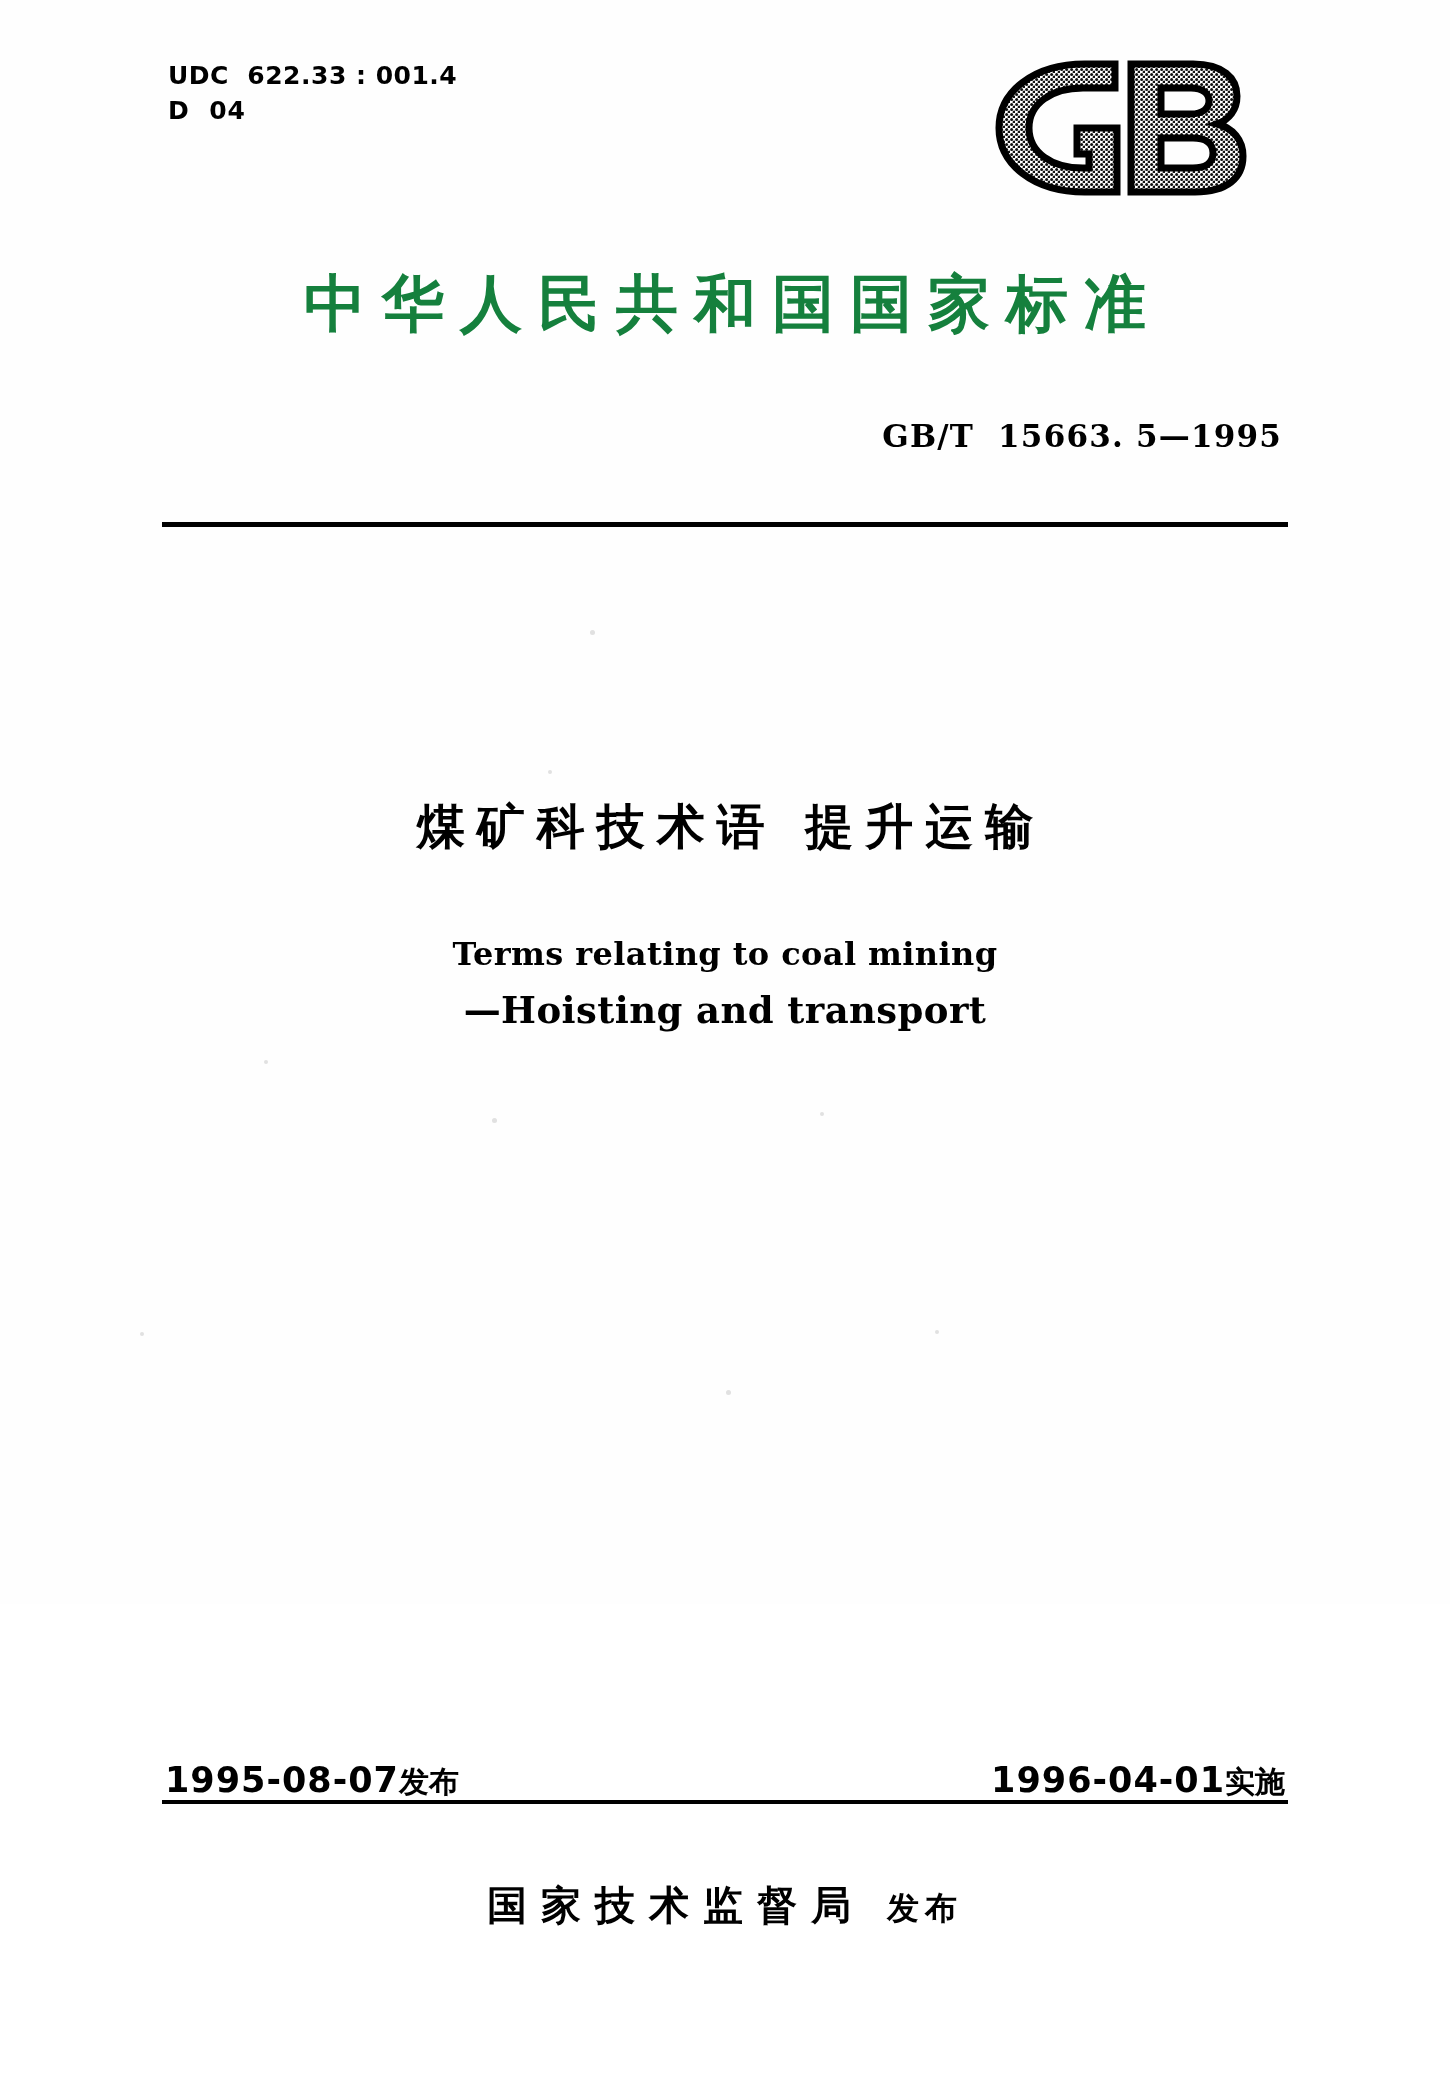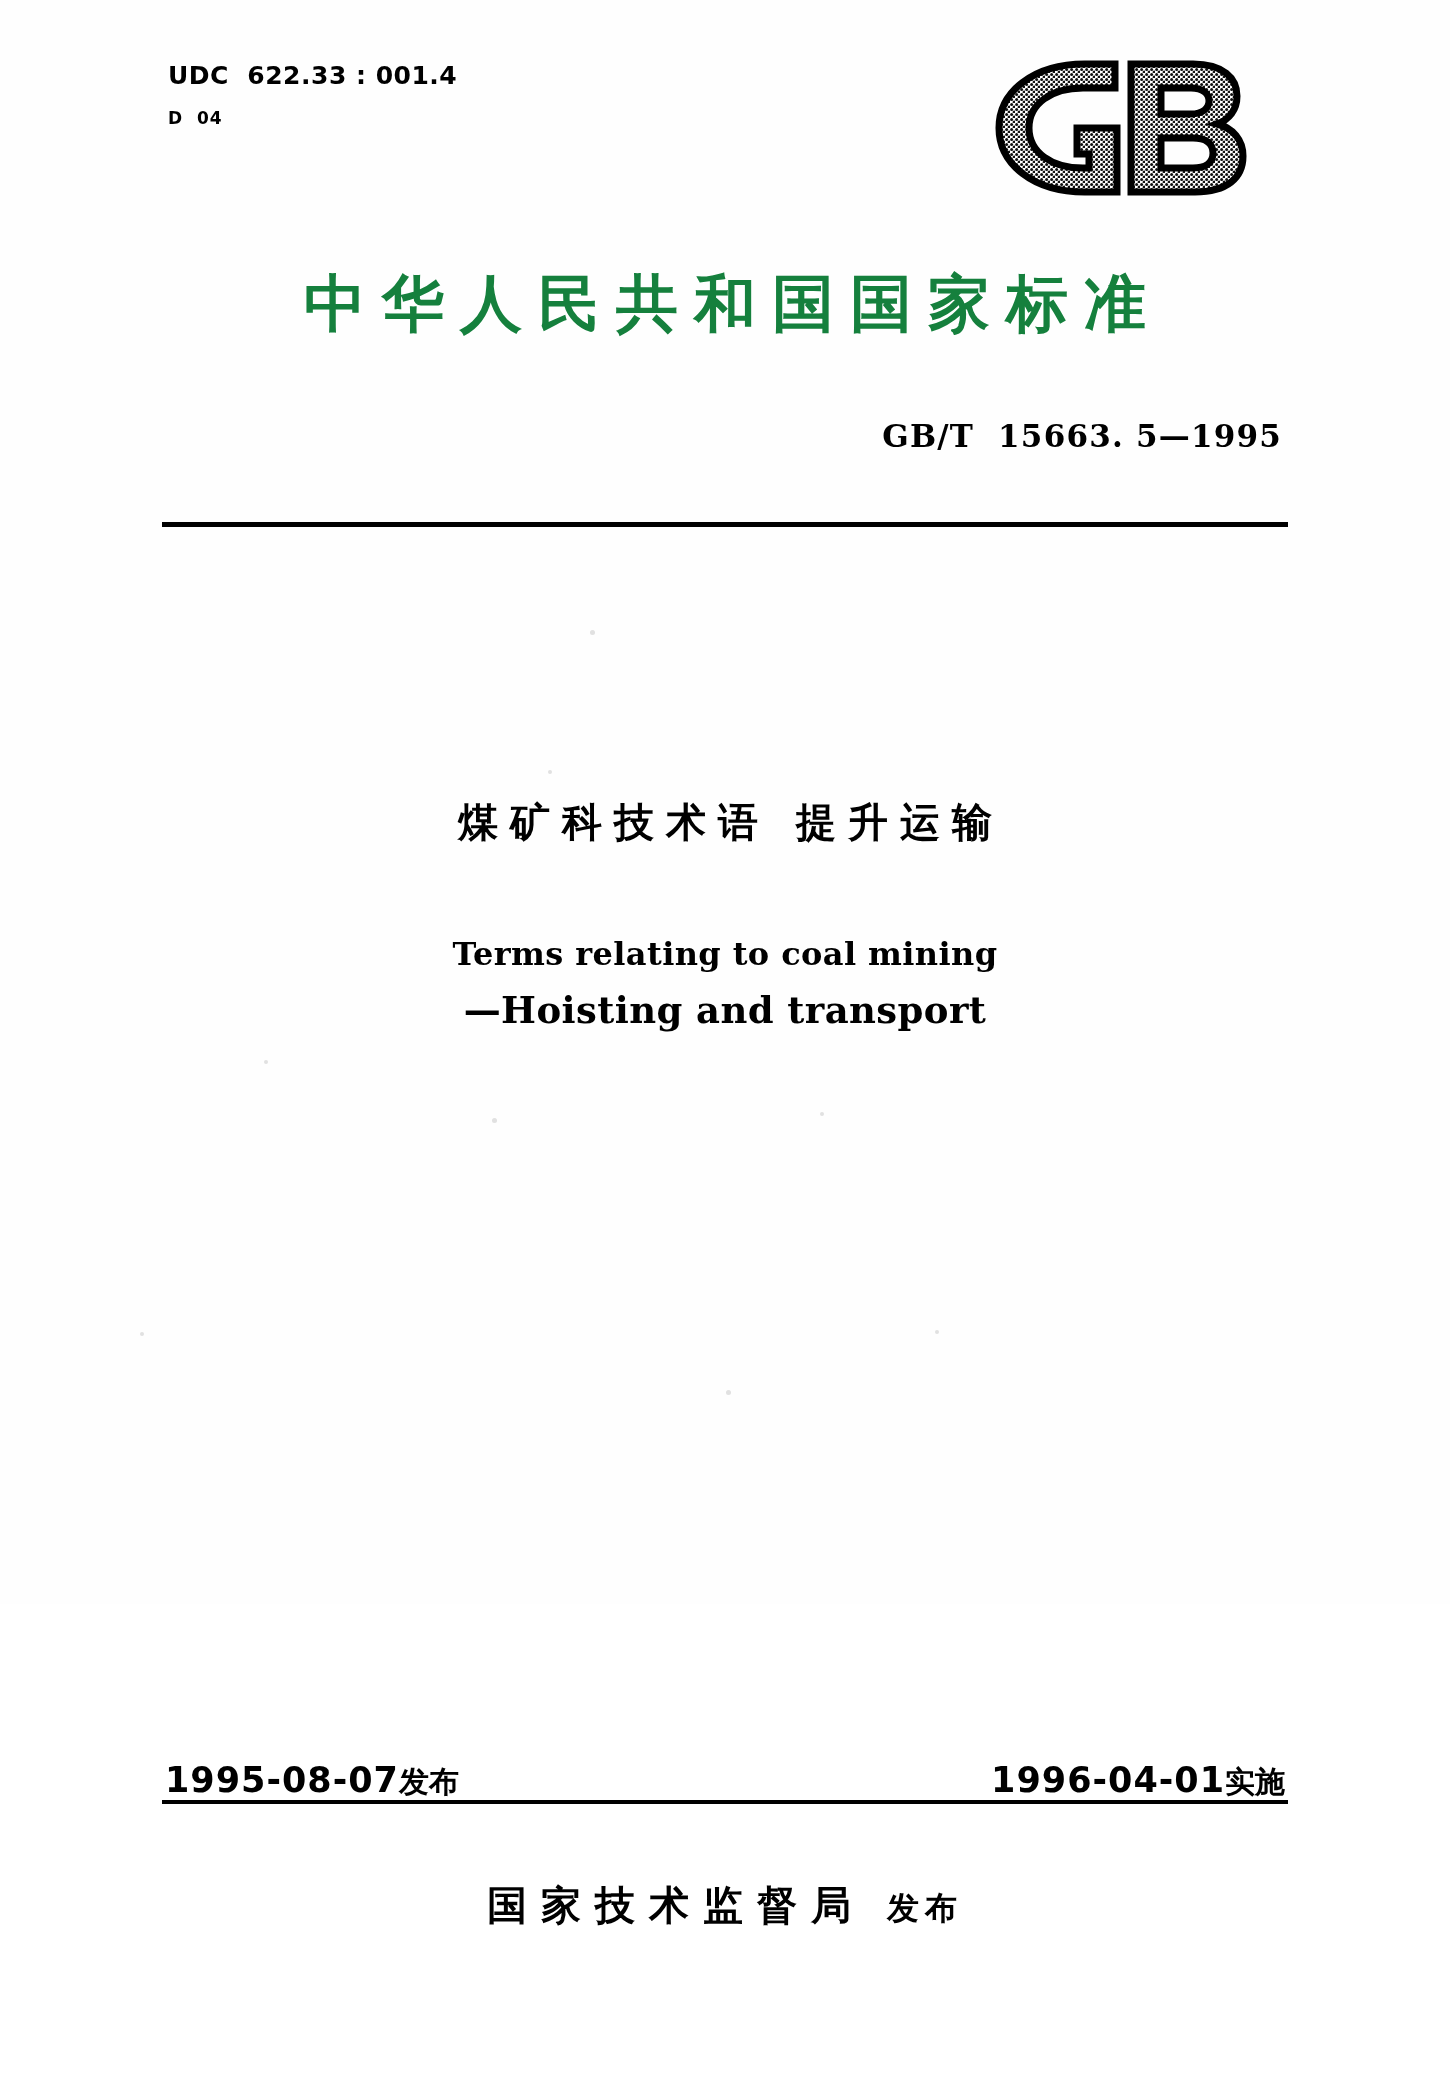--- a/index.html
+++ b/index.html
@@ -32,24 +32,24 @@
     font-family: "DejaVu Sans", sans-serif;
     font-weight: bold;
     font-size: 25px;
     letter-spacing: 0.5px;
     line-height: 1.28;
     white-space: pre;
   }
   .udc-line2 {
     position: absolute;
     left: 168px;
-    top: 108px;
-    font-family: "DejaVu Sans", sans-serif;
-    font-weight: bold;
-    font-size: 17px;
+    top: 96px;
+    font-family: "DejaVu Sans", sans-serif;
+    font-weight: bold;
+    font-size: 25px;
     letter-spacing: 1px;
     white-space: pre;
   }
 
   
   .gb-logo {
     position: absolute;
     left: 985px;
     top: 58px;
     width: 280px;
@@ -103,21 +103,21 @@
 
   
   .doc-title-cn {
     position: absolute;
     left: 0;
     top: 795px;
     width: 1450px;
     text-align: center;
     font-family: "DejaVu Sans", sans-serif;
     font-weight: bold;
-    font-size: 40px;
+    font-size: 48px;
     letter-spacing: 12px;
     text-indent: 12px;
   }
   .doc-title-en1 {
     position: absolute;
     left: 0;
     top: 935px;
     width: 1450px;
     text-align: center;
     font-family: "DejaVu Serif", serif;

